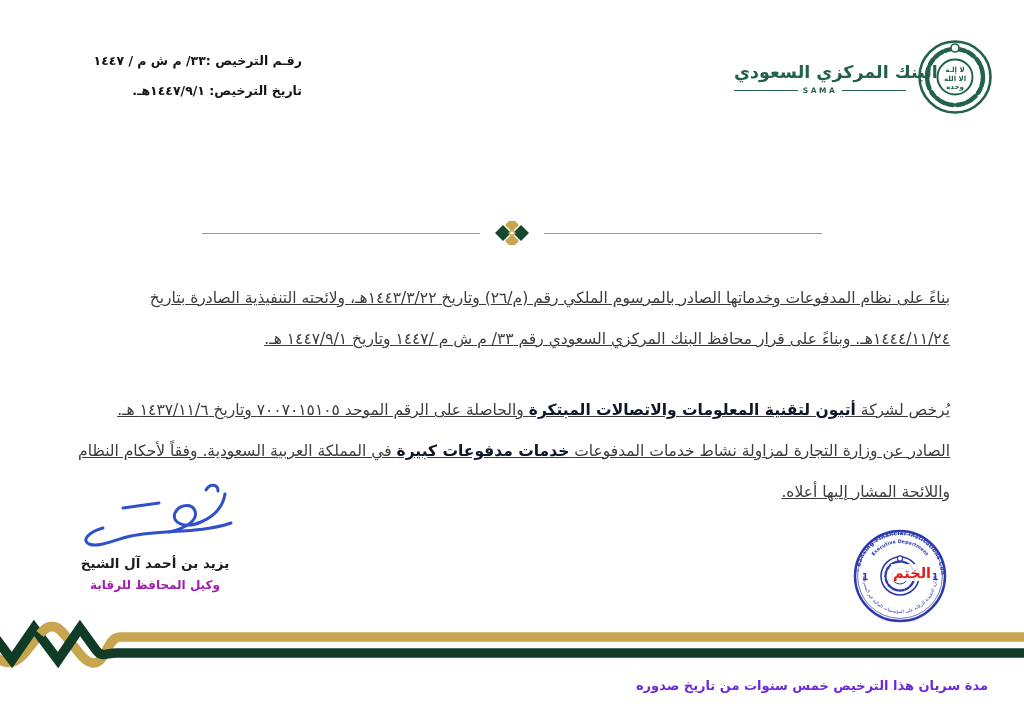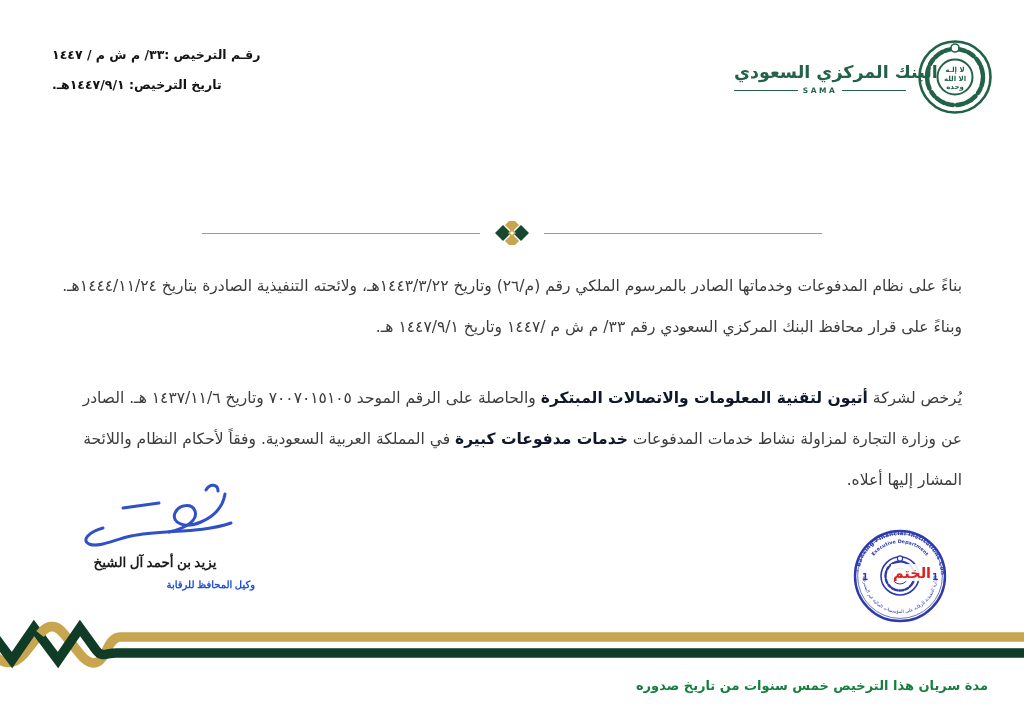--- a/index.html
+++ b/index.html
@@ -2,22 +2,22 @@
 <html lang="ar"><head>
 <meta charset="utf-8">
 <style>
   html,body{margin:0;padding:0;background:#e8e8e8;}
   .page{
     position:relative;width:1024px;height:724px;background:#ffffff;
     overflow:hidden;font-family:"DejaVu Sans",sans-serif;margin:0 auto;
   }
   
   .license-block{
-    position:absolute;top:40px;left:52px;width:250px;
-    direction:rtl;text-align:left;
+    position:absolute;top:46px;left:52px;width:250px;
+    direction:rtl;text-align:right;
     font-size:12.5px;font-weight:bold;color:#141414;line-height:30px;
   }
   .logo-block{
     position:absolute;top:38px;right:30px;display:flex;align-items:center;gap:10px;
   }
   .logo-wordmark{display:flex;flex-direction:column;align-items:stretch;width:172px;}
   .logo-arabic{
     font-size:17.5px;font-weight:bold;color:#226249;text-align:center;
     line-height:26px;white-space:nowrap;
   }
@@ -34,36 +34,36 @@
     position:absolute;top:160px;left:0;width:100%;text-align:center;
     font-size:29px;font-weight:bold;color:#1d5a41;direction:rtl;
   }
   .separator{position:absolute;top:221px;left:202px;width:620px;display:flex;align-items:center;gap:10px;}
   .separator .rule{flex:1;border-top:1.3px solid #9a9a9a;}
   
   .body-text{
     position:absolute;top:266px;left:62px;width:900px;direction:rtl;text-align:right;
     font-size:15.5px;color:#3c3c3c;line-height:41px;
   }
-  .body-text p{margin:0;}
+  .body-text p{margin:12px;text-decoration:underline;}
   .body-text p + p{margin-top:30px;}
   .body-text .b{font-weight:bold;color:#0f172a;}
   
-  .signature-area{position:absolute;top:478px;left:55px;width:200px;text-align:center;direction:rtl;font-family:Liberation Serif, serif;}
+  .signature-area{position:absolute;top:478px;left:55px;width:200px;text-align:center;direction:rtl;}
   .signature-svg{display:block;margin:0 auto;}
   .signatory-name{font-size:13.5px;font-weight:bold;color:#1c1c1c;line-height:22px;margin-top:2px;}
-  .signatory-role{font-size:10px;font-weight:bold;color:#1d4ed8;line-height:22px;text-align:right;}
+  .signatory-role{font-size:12px;font-weight:bold;color:#a21caf;line-height:22px;}
   
   .stamp{position:absolute;top:527px;left:851px;width:98px;height:98px;}
   
   .ribbon{position:absolute;top:616px;left:0;width:1024px;height:54px;}
   
   .footer-note{
     position:absolute;top:678px;right:36px;direction:rtl;
-    font-size:13px;font-weight:bold;color:#15803d;
+    font-size:13px;font-weight:bold;color:#6d28d9;
   }
 </style>
 </head>
 <body>
 
 <div class="page">
 
   <div class="license-block">
     <div>رقـم الترخيص :٣٣/ م ش م / ١٤٤٧</div>
     <div>تاريخ الترخيص: ١٤٤٧/٩/١هـ.</div>

